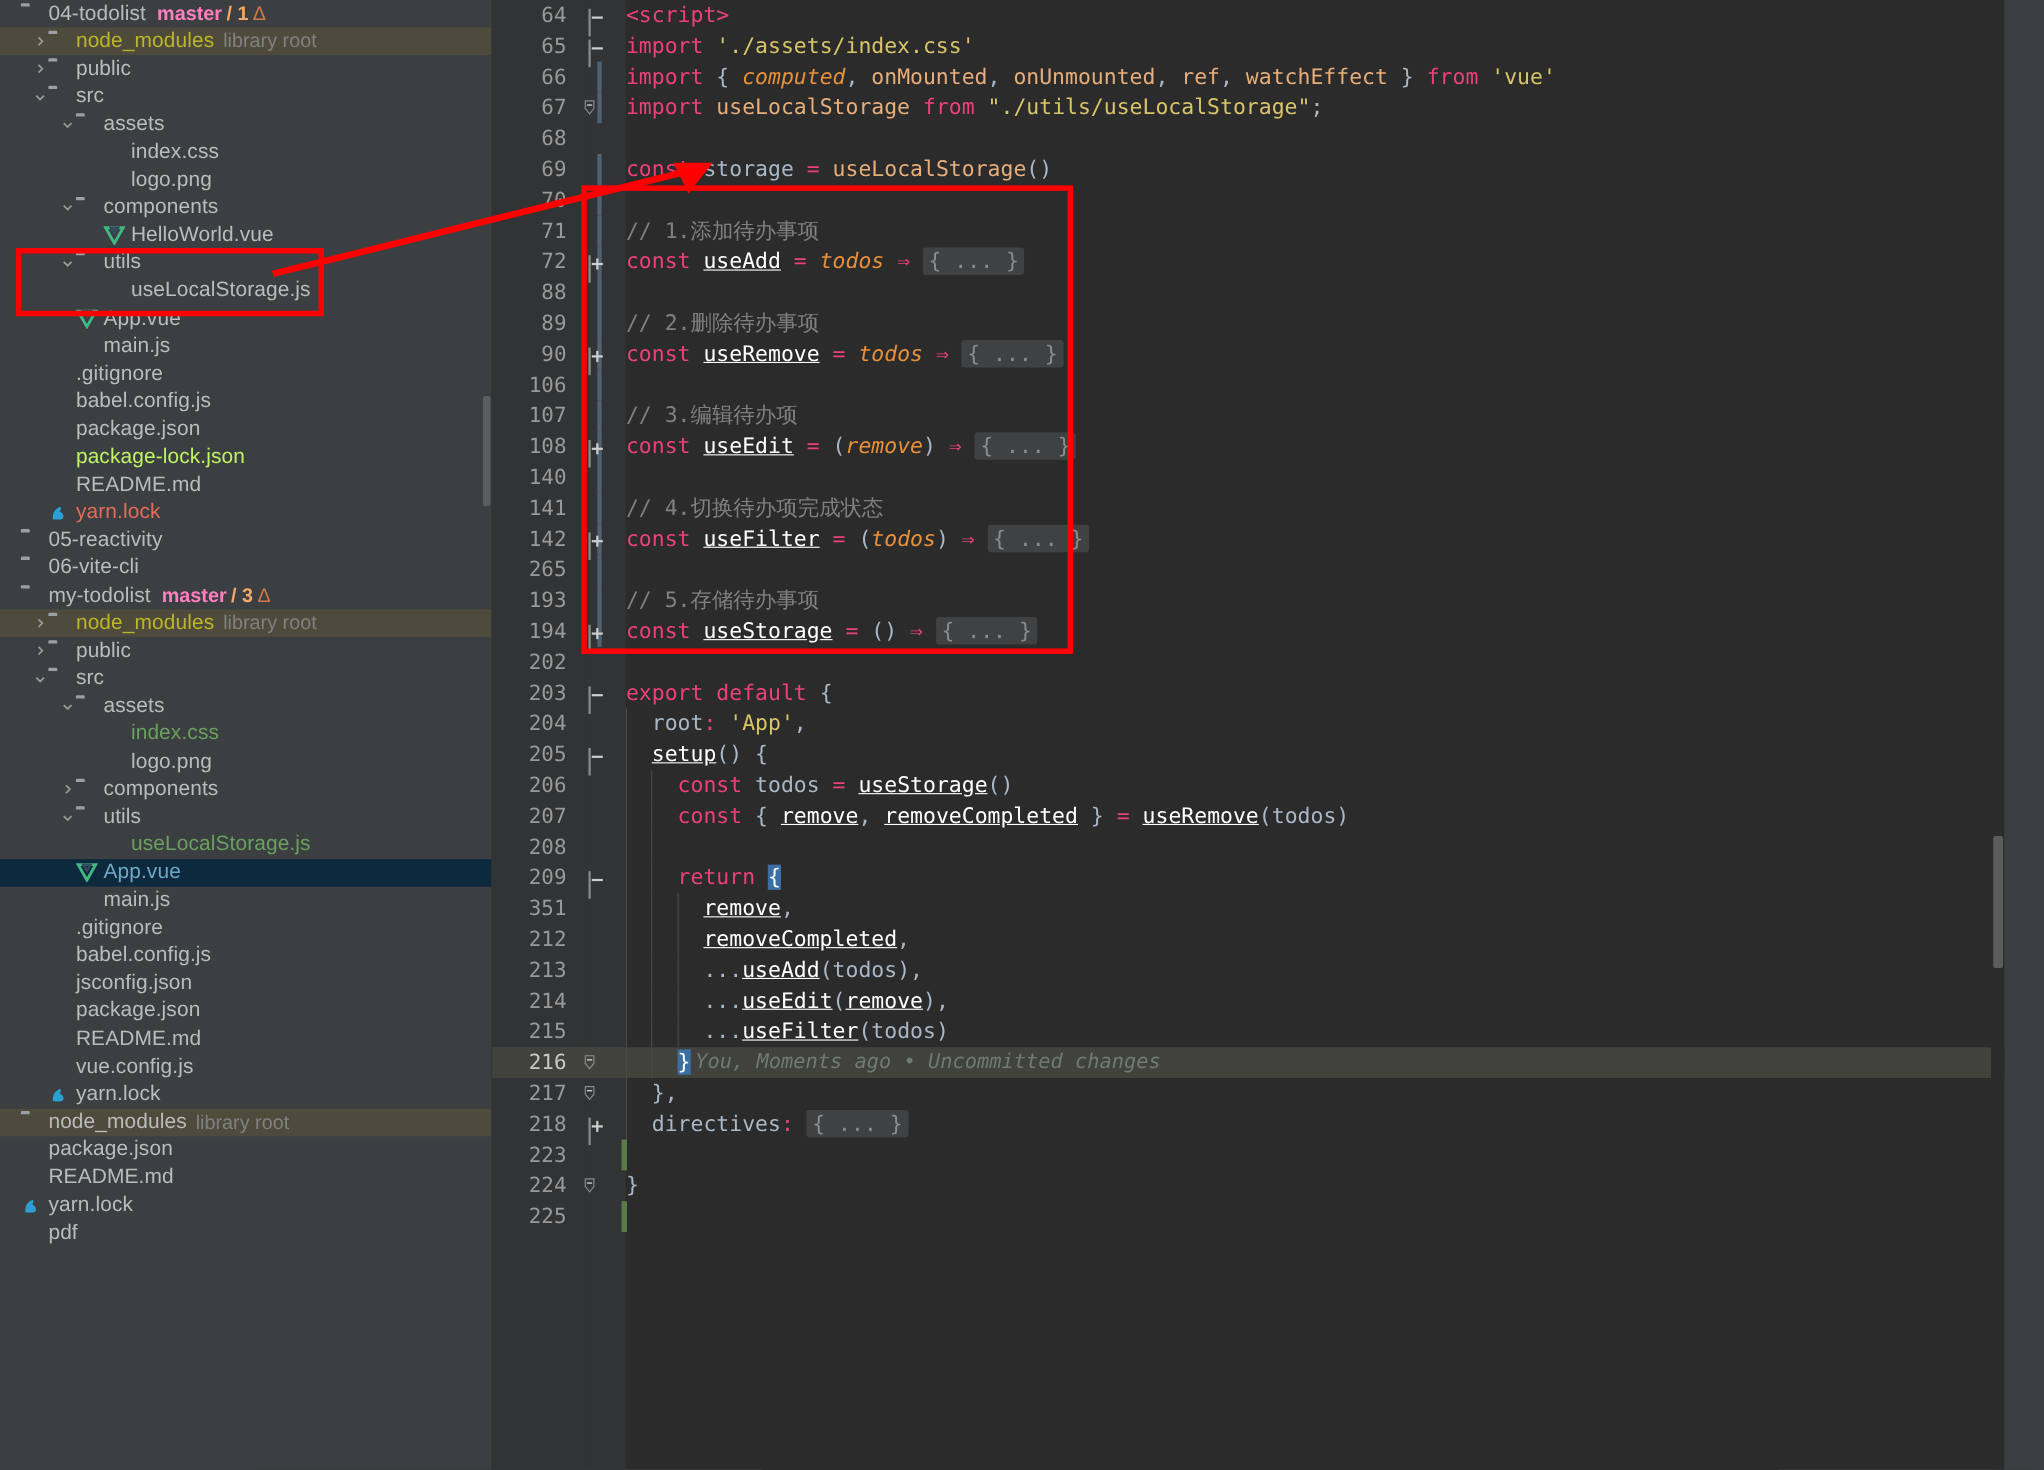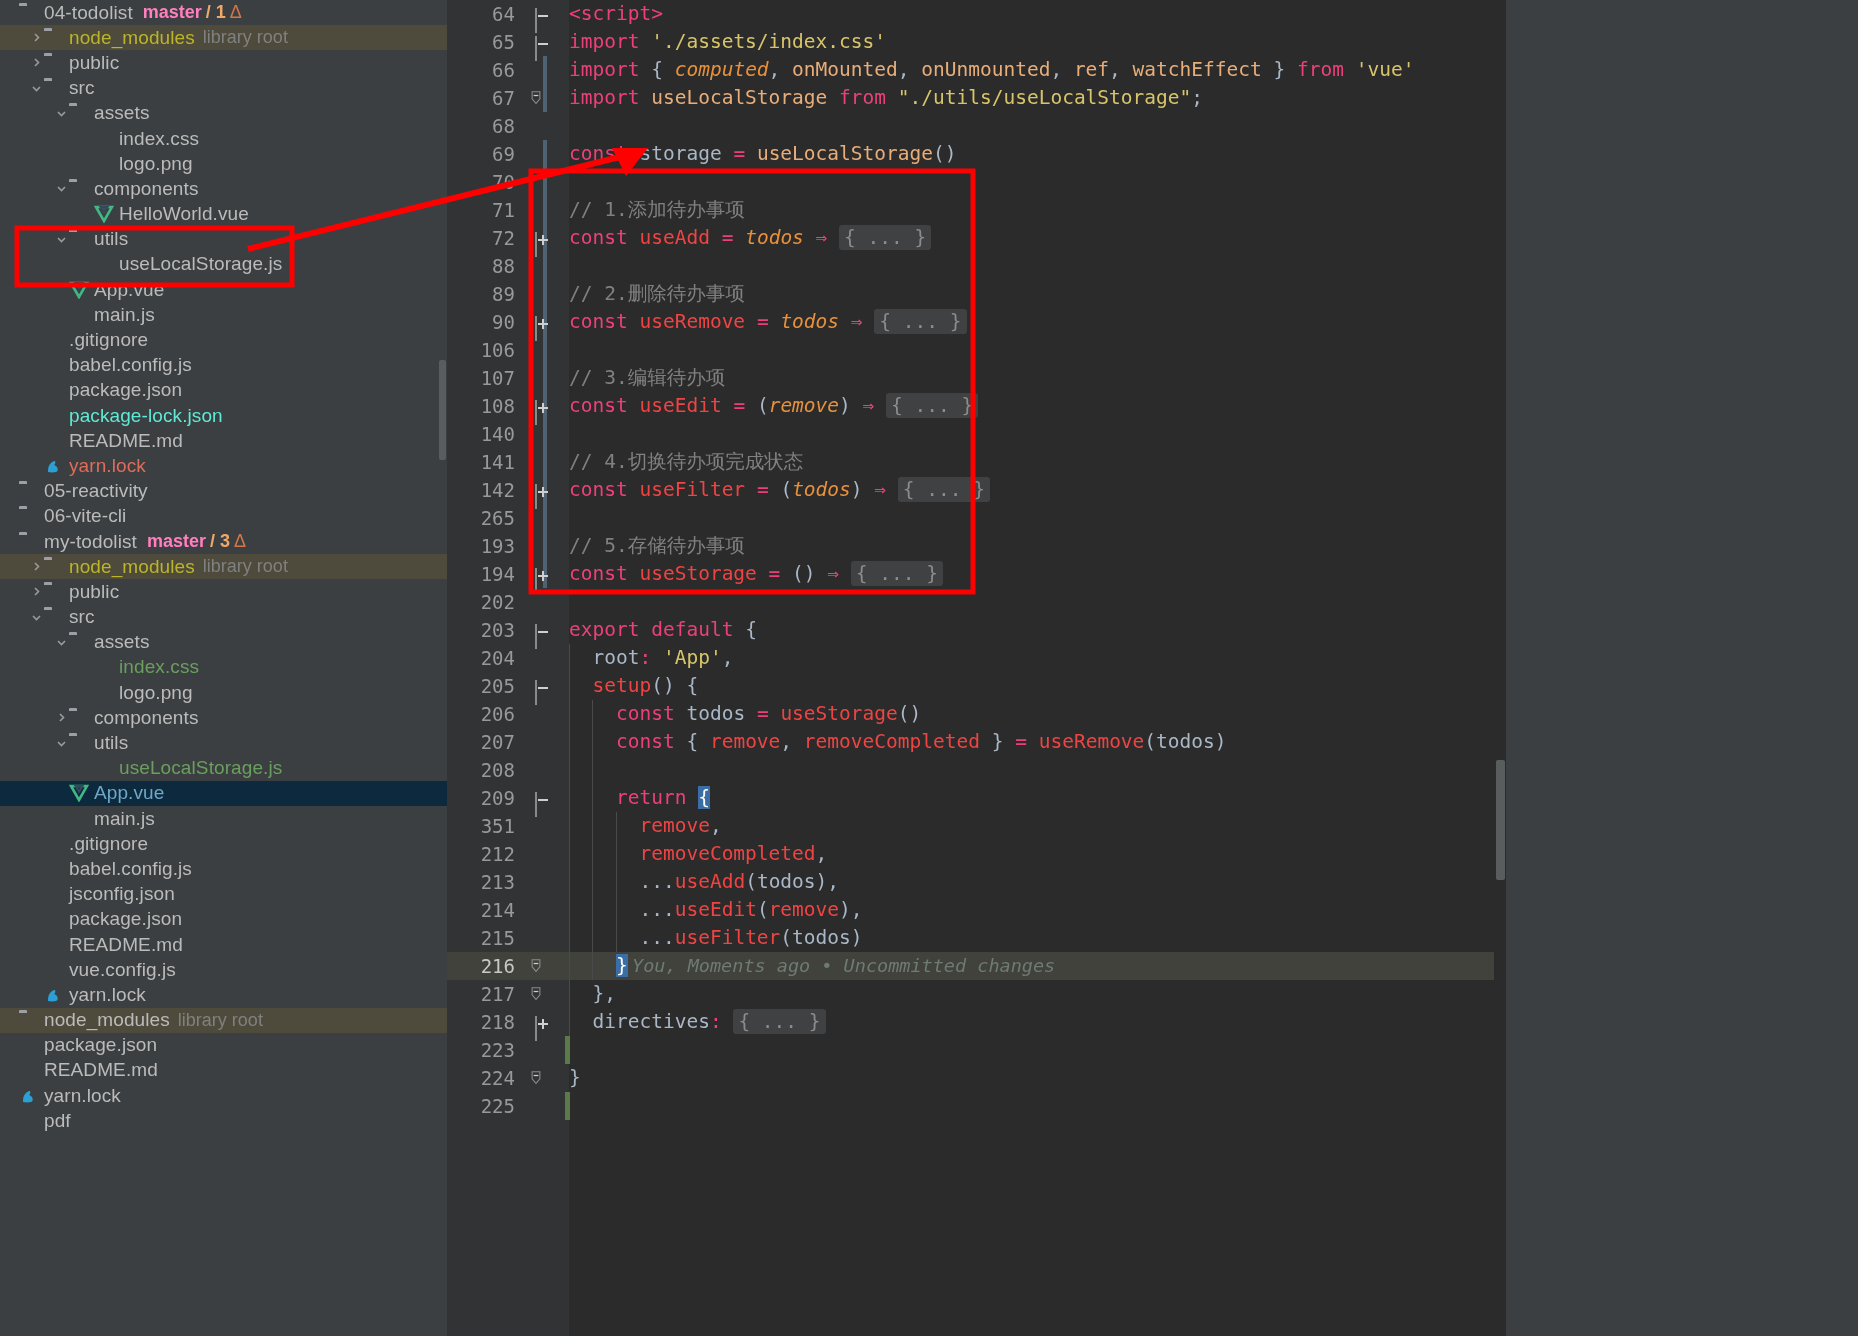--- a/index.html
+++ b/index.html
@@ -3,21 +3,21 @@
 <meta charset="utf-8">
 <style>
   * { box-sizing: border-box; }
   html, body {
     margin: 0; padding: 0;
     width: 1858px; height: 1336px;
     background: #3c3f41;
     font-family: "Liberation Sans", sans-serif;
     overflow: hidden;
   }
-  #app { position: relative; width: 1506px; height: 1336px; display: flex; }
+  #app { position: relative; width: 1822px; height: 1336px; display: flex; }
 
   
   #tree {
     width: 447px; height: 1336px;
     background: #3c3f41;
     color: #bbbbbb;
     font-size: 19px;
     position: relative;
     overflow: hidden;
     flex: 0 0 447px;
@@ -41,21 +41,21 @@
   .ico { flex: 0 0 20px; width: 20px; height: 18px; margin-right: 5px; position: relative; display:inline-block; }
   .lbl { font-size: 19px; letter-spacing: .1px; }
   .aux { color: #808080; font-size: 18px; margin-left: 8px; }
   .branch { color: #ff7fbf; font-weight: bold; margin-left: 10px; font-size: 18px; text-align: right;}
   .branch-sep { color: #f0a868; margin-left: 4px; font-size: 18px; font-weight:bold;}
   .branch-num { color: #f0a868; font-weight: bold; font-size: 18px;}
   .delta { color: #d2774a; margin-left: 4px; font-size:18px; }
 
   .c-default { color: #bbbbbb; }
   .c-yellow  { color: #bbb529; }
-  .c-blue    { color: #5eead4; }
+  .c-blue    { color: #bef264; }
   .c-red     { color: #e06c5a; }
   .c-green   { color: #6a9f5f; }
   .c-cyan    { color: #6fa8c7; }
 
   
   .folder {
     width: 19px; height: 15px; background: #9aa0a6;
     border-radius: 1px 2px 2px 2px; position: relative; top: 2px;
   }
   .folder:before {
@@ -103,21 +103,21 @@
   }
   .code-line.cur { background: #42423c; }
   .lnum {
     position: absolute; left: 0; width: 68px; text-align: right;
     color: #999999; font-size: 19px; font-family:"DejaVu Sans Mono", monospace;
   }
   .lnum.cur { color: #c8c8c8; }
   .foldcol { position:absolute; left:82px; width: 24px; text-align:center; }
   .txt { position: absolute; left: 122px; }
   .kw2  { color: #ec407a; }
-  .fn   { color: #ef4444; }
+  .fn   { color: #ffffff; text-decoration: underline; }
   .str  { color: #d8c56a; }
   .param{ color: #e8913a; font-style: italic; }
   .ident{ color: #e8ae7a; }
   .plain{ color: #a9b7c6; }
   .cmt  { color: #808080; }
   .punc { color: #a9b7c6; }
   .arrow-g { color: #ec407a; }
   .fold-ph {
     background: #3f4143; color: #8c8c8c; border-radius: 3px; padding: 1px 5px;
   }

